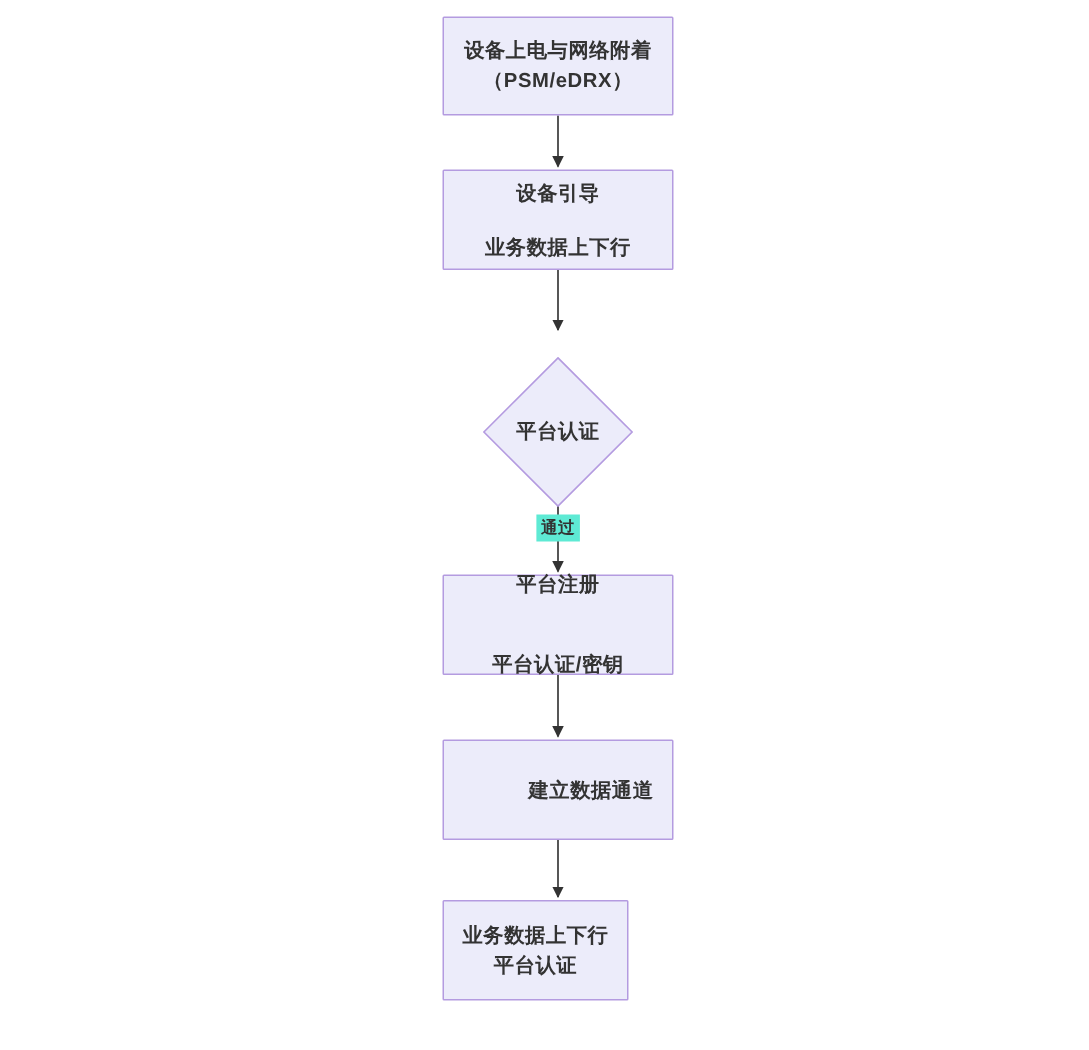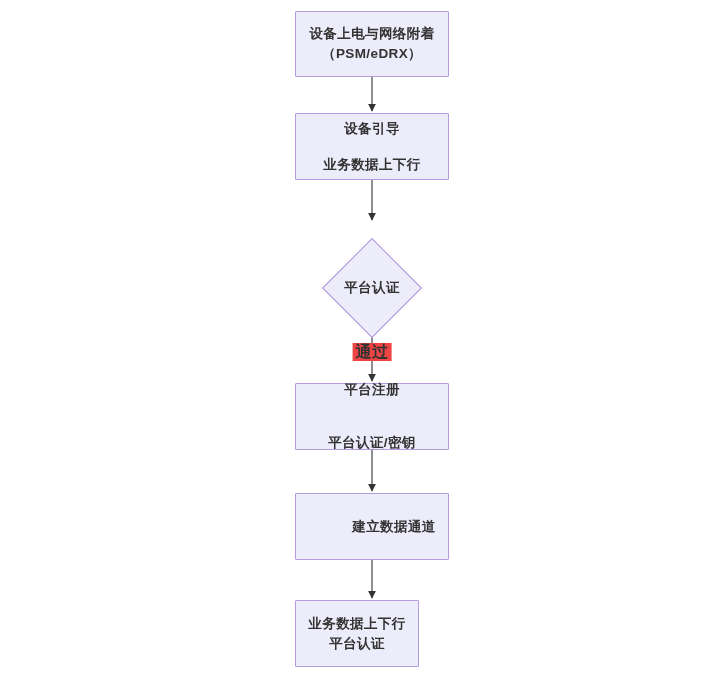--- a/index.html
+++ b/index.html
@@ -70,23 +70,23 @@
     align-items: center;
     justify-content: center;
     color: #333333;
     font-size: 13.5px;
     line-height: 20px;
     letter-spacing: 0.4px;
     text-align: center;
   }
   .edge-label {
     position: absolute;
-    background: #ef4444;
+    background: #5eead4;
     color: #333333;
-    font-size: 16px;
+    font-size: 11px;
     line-height: 16px;
     padding: 1px 3px;
     letter-spacing: 0.4px;
     white-space: nowrap;
     transform: translate(-50%, -50%);
   }
 </style>
 </head>
 <body>
 

